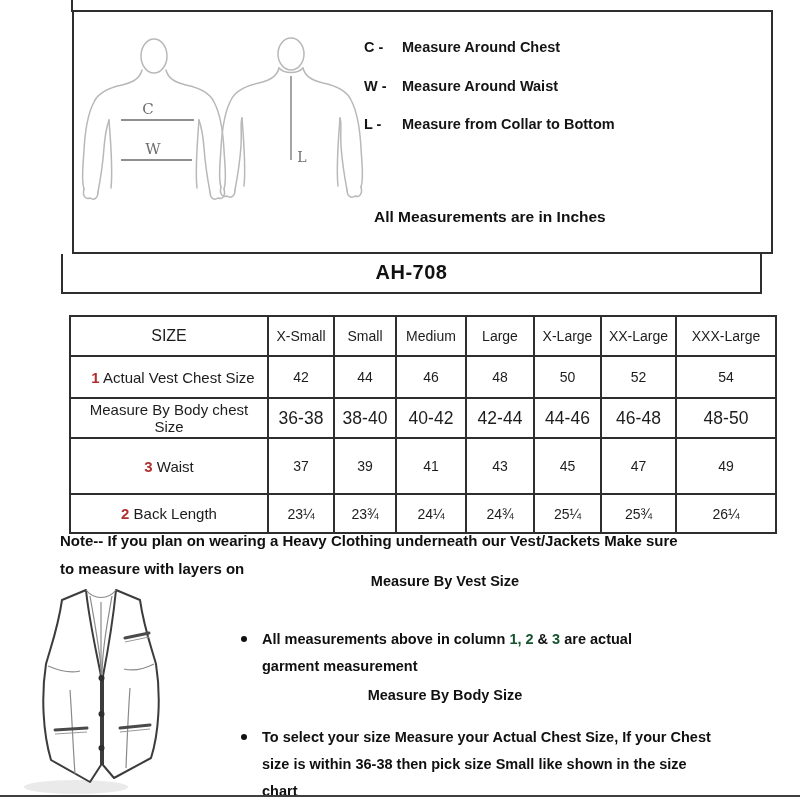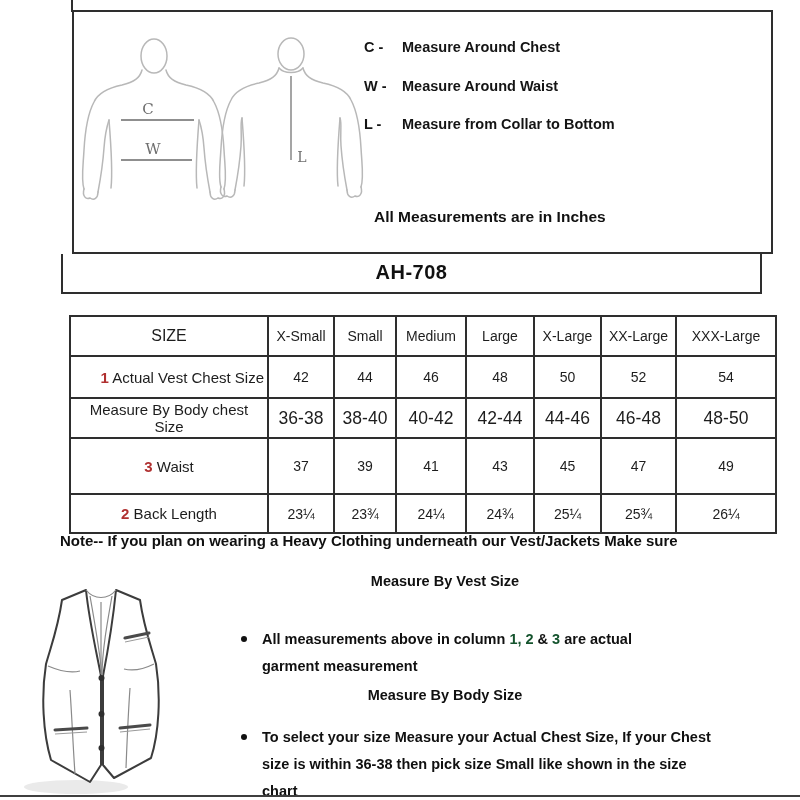--- a/index.html
+++ b/index.html
@@ -47,21 +47,21 @@
     font-weight: normal; color: #1d1d1d; padding: 2px 3px;
   }
   .size-table tr.hdr        { height: 40px; }
   .size-table tr.r-chest    { height: 42px; }
   .size-table tr.r-body     { height: 29px; }
   .size-table tr.r-waist    { height: 56px; }
   .size-table tr.r-back     { height: 39px; }
   .size-hdr-first { text-align: left; padding-left: 8px; font-size: 16px; }
   .size-hdr { font-weight: bold; font-size: 14px; }
   .row-label { font-size: 15px; }
-  .row-label.left { text-align: right; padding-left: 11px; }
+  .row-label.left { text-align: center; padding-left: 11px; }
   .red-num { color: #b03030; font-weight: bold; }
   .size-table td { font-size: 14px; }
   .size-table tr.r-body td { font-size: 17.5px; }
 
   
   .note {
     left: 60px; top: 527px; width: 680px;
     font-weight: bold; font-size: 15px; line-height: 28px; color: #101010;
   }
   .note span { display: block; }
@@ -203,20 +203,21 @@
       <td>24¾</td>
       <td>25¼</td>
       <td>25¾</td>
       <td>26¼</td>
     </tr>
   </tbody>
 </table>
 
 <div class="abs note">
   <span>Note-- If you plan on wearing a Heavy Clothing underneath our Vest/Jackets Make sure</span>
+  <span>to measure with layers on</span>
 </div>
 
 <svg class="abs vest-svg" width="185" height="218" viewBox="0 0 185 218">
   <ellipse cx="58" cy="209" rx="52" ry="7" fill="#d9d9d9" opacity="0.55"></ellipse>
   <g stroke="#3c3c3c" stroke-width="2" fill="#ffffff" stroke-linejoin="round">
     <path d="M68,12 L44,22 C40,50 33,68 28,86 C23,118 25,155 33,182 L72,204 L83,187 L83,98 C78,72 71,42 68,12 Z"></path>
     <path d="M98,12 L122,22 C126,50 133,68 138,86 C143,118 141,155 133,180 L96,200 L85,187 L85,98 C90,72 95,42 98,12 Z"></path>
   </g>
   <g stroke="#8a8a8a" stroke-width="1.2" fill="none">
     <path d="M68,12 C76,22 90,22 98,12"></path>

